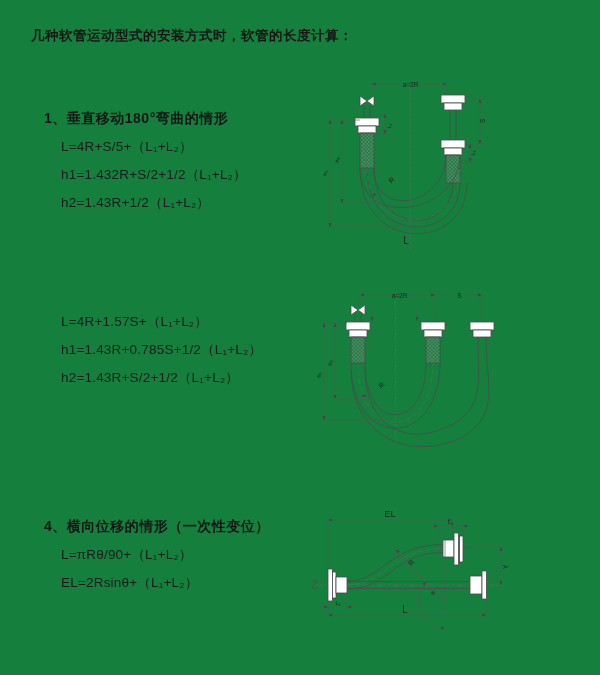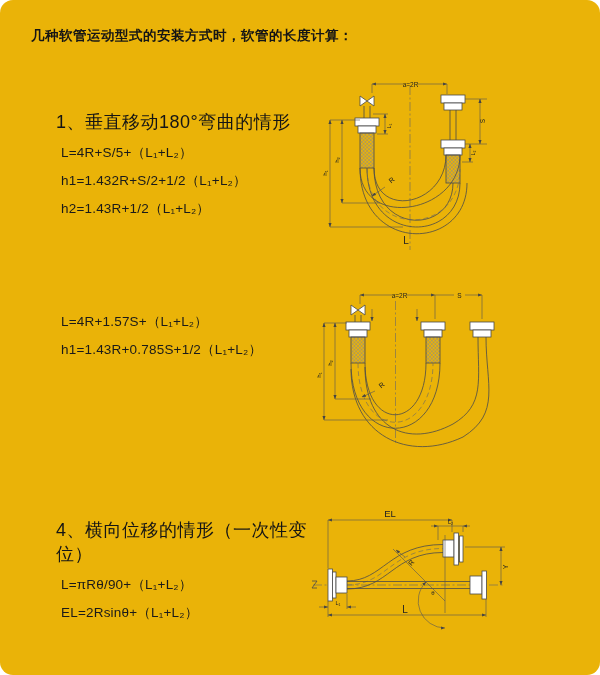--- a/index.html
+++ b/index.html
@@ -1,27 +1,27 @@
 <!DOCTYPE html>
 <html><head>
 <meta charset="utf-8">
 <style>
   html,body{margin:0;padding:0;}
   body{
     width:600px;height:675px;background:#ffffff;
     font-family:"Liberation Sans","DejaVu Sans",sans-serif;
     color:#1c1c1c;position:relative;overflow:hidden;
   }
-  .page{position:absolute;inset:0;background:#eab308;border-radius:13px;}
+  .page{position:absolute;inset:0;background:#15803d;}
   .doc-title{
     position:absolute;left:31px;top:27px;font-size:13.5px;font-weight:bold;
     letter-spacing:0.5px;color:#151515;
   }
   .section{position:absolute;left:44px;width:270px;}
-  .sec-heading{font-size:18px;font-weight:normal;color:#151515;letter-spacing:0.5px;margin:0 0 8px 12px;}
+  .sec-heading{font-size:14px;font-weight:bold;color:#151515;letter-spacing:0.5px;margin:0 0 8px 0;}
   .formula{font-size:13.5px;color:#1a1a1a;padding-left:17px;margin-top:10px;letter-spacing:0.2px;}
   #section-1{top:110px;}
   #section-2{top:303px;}
   #section-3{top:518px;}
   svg{position:absolute;overflow:visible;}
   #diagram-1{left:315px;top:70px;}
   #diagram-2{left:313px;top:283px;}
   #diagram-3{left:305px;top:505px;}
   .thin{stroke:#4a4a4a;stroke-width:0.8;fill:none;}
   .dim{stroke:#555;stroke-width:0.6;fill:none;}
@@ -40,20 +40,21 @@
   <div class="section" id="section-1">
     <div class="sec-heading">1、垂直移动180°弯曲的情形</div>
     <div class="formula">L=4R+S/5+（L₁+L₂）</div>
     <div class="formula">h1=1.432R+S/2+1/2（L₁+L₂）</div>
     <div class="formula">h2=1.43R+1/2（L₁+L₂）</div>
   </div>
 
   <div class="section" id="section-2">
     <div class="formula">L=4R+1.57S+（L₁+L₂）</div>
     <div class="formula">h1=1.43R+0.785S+1/2（L₁+L₂）</div>
+    <div class="formula">h2=1.43R+S/2+1/2（L₁+L₂）</div>
   </div>
 
   <div class="section" id="section-3">
     <div class="sec-heading">4、横向位移的情形（一次性变位）</div>
     <div class="formula">L=πRθ/90+（L₁+L₂）</div>
     <div class="formula">EL=2Rsinθ+（L₁+L₂）</div>
   </div>
 
   <svg id="diagram-1" width="200" height="188" viewBox="0 0 200 188">
     <defs>

